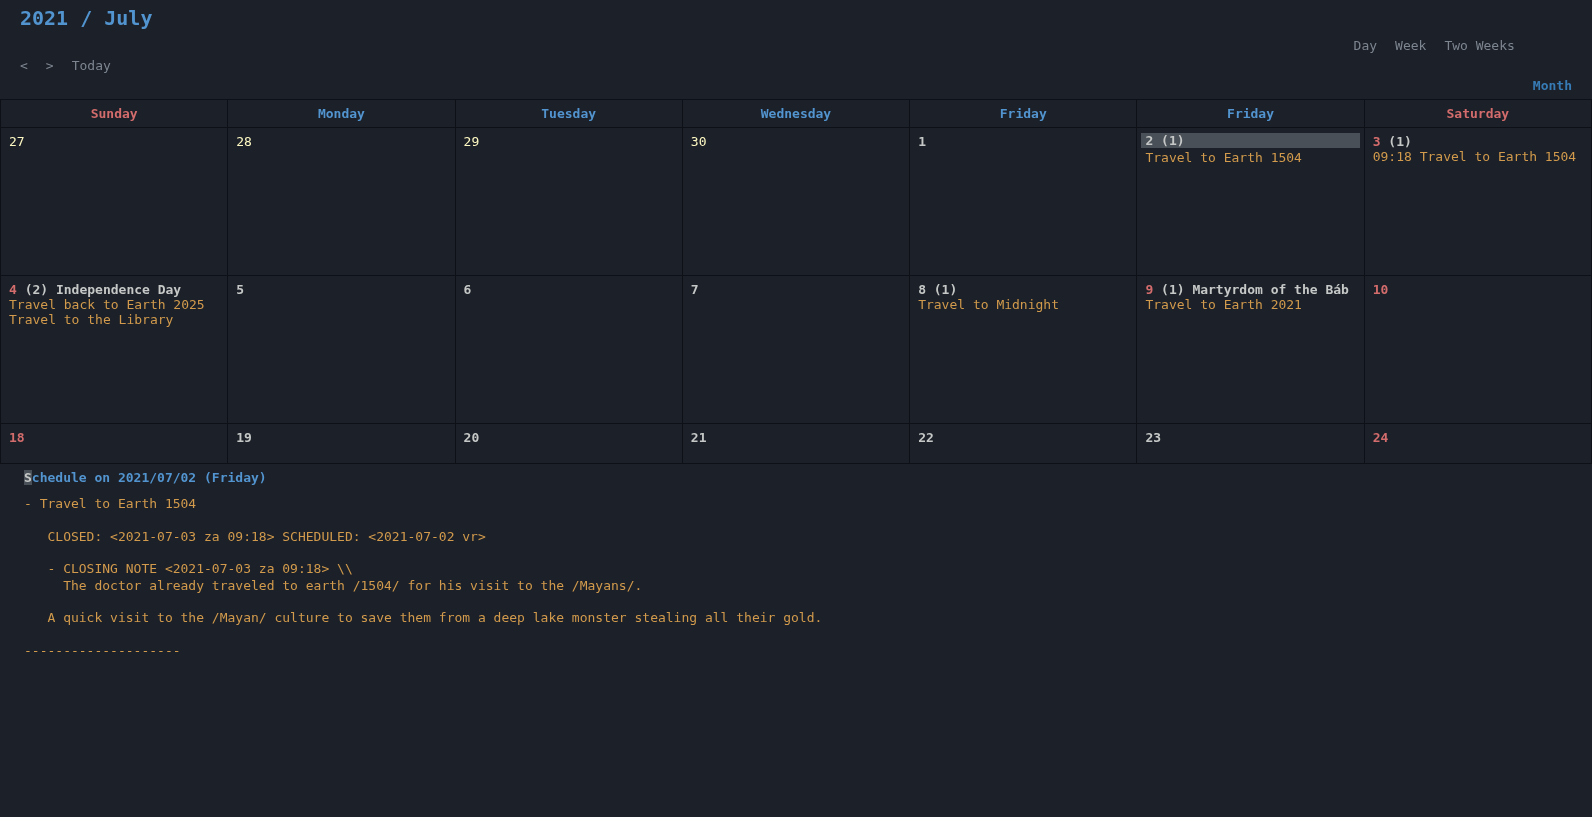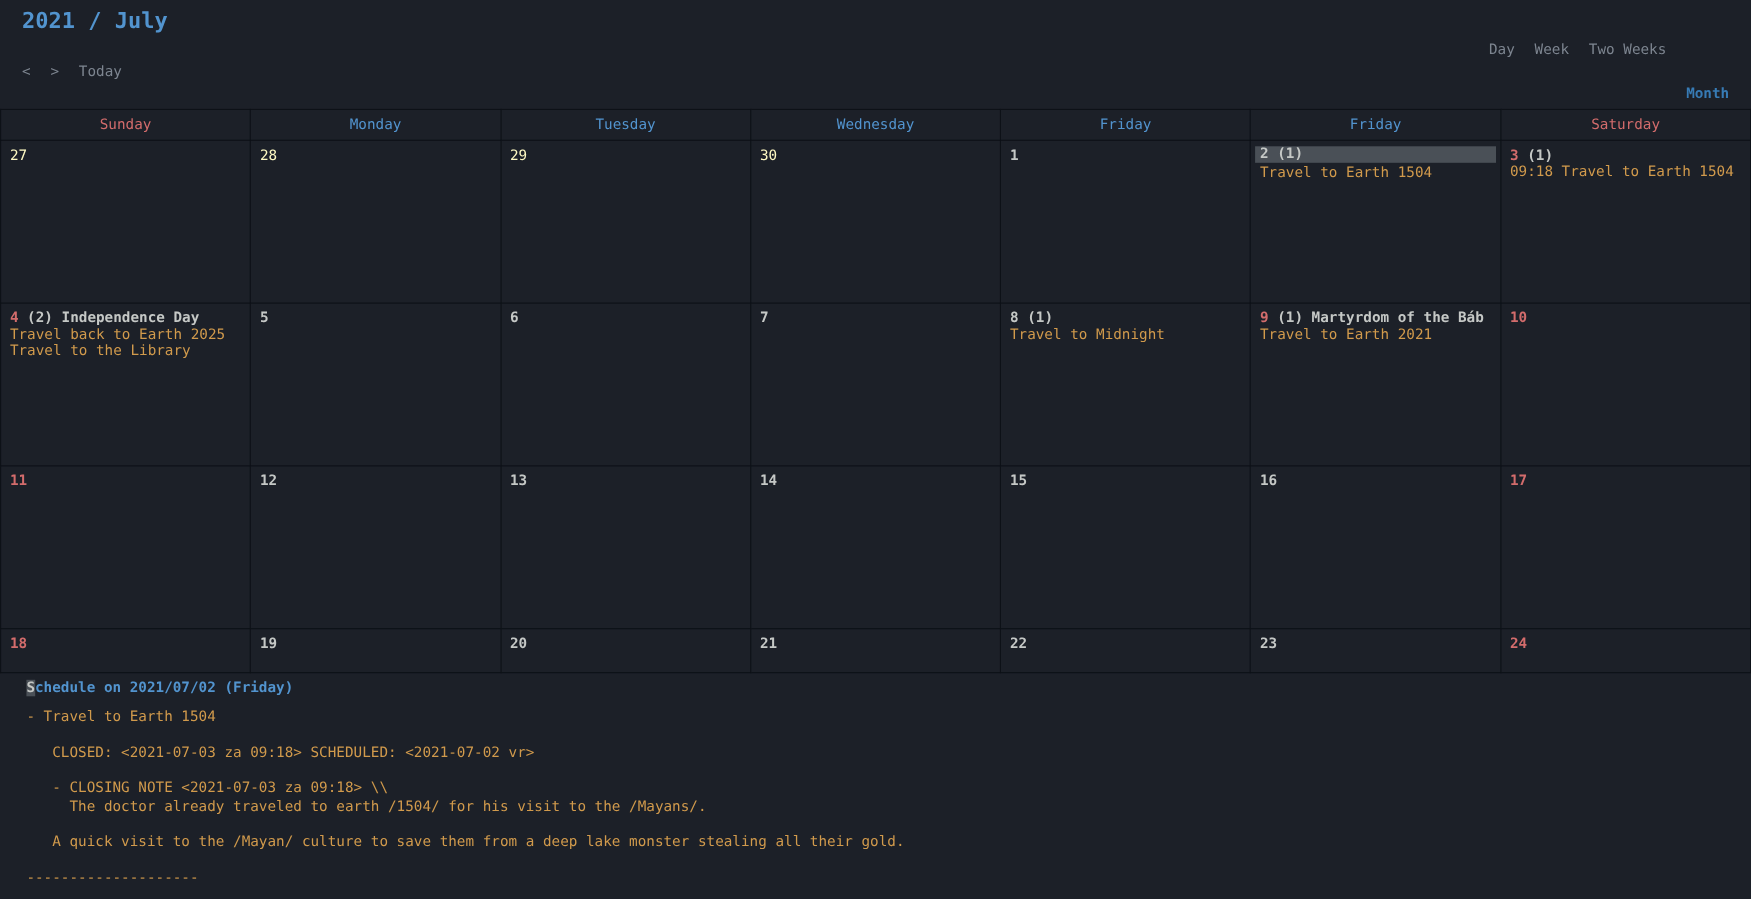--- a/index.html
+++ b/index.html
@@ -53,21 +53,21 @@
     margin-top: 40px;
   }
   .calendar {
     border-collapse: collapse;
     width: 100%;
     table-layout: fixed;
   }
   .calendar th {
     border: 1px solid #0d1117;
     padding: 6px 0;
-    font-weight: normal;
+    font-weight: bold;
     background: #1c2028;
     color: #5294cf;
   }
   .calendar th.weekend {
     color: #d36c6c;
   }
   .calendar td {
     border: 1px solid #0d1117;
     vertical-align: top;
     padding: 6px 8px;
@@ -204,29 +204,20 @@
       </td>
       <td>
         <span class="daynum weekend">9</span>
         <span class="count">(1)</span>
         <span class="holiday">Martyrdom of the Báb</span>
         <span class="event">Travel to Earth 2021</span>
       </td>
       <td><span class="daynum weekend">10</span></td>
     </tr>
 
-    <tr class="row-tall">
-      <td><span class="daynum weekend">11</span></td>
-      <td><span class="daynum">12</span></td>
-      <td><span class="daynum">13</span></td>
-      <td><span class="daynum">14</span></td>
-      <td><span class="daynum">15</span></td>
-      <td><span class="daynum">16</span></td>
-      <td><span class="daynum weekend">17</span></td>
-    </tr>
 
     <tr class="row-short">
       <td><span class="daynum weekend">18</span></td>
       <td><span class="daynum">19</span></td>
       <td><span class="daynum">20</span></td>
       <td><span class="daynum">21</span></td>
       <td><span class="daynum">22</span></td>
       <td><span class="daynum">23</span></td>
       <td><span class="daynum weekend">24</span></td>
     </tr>

